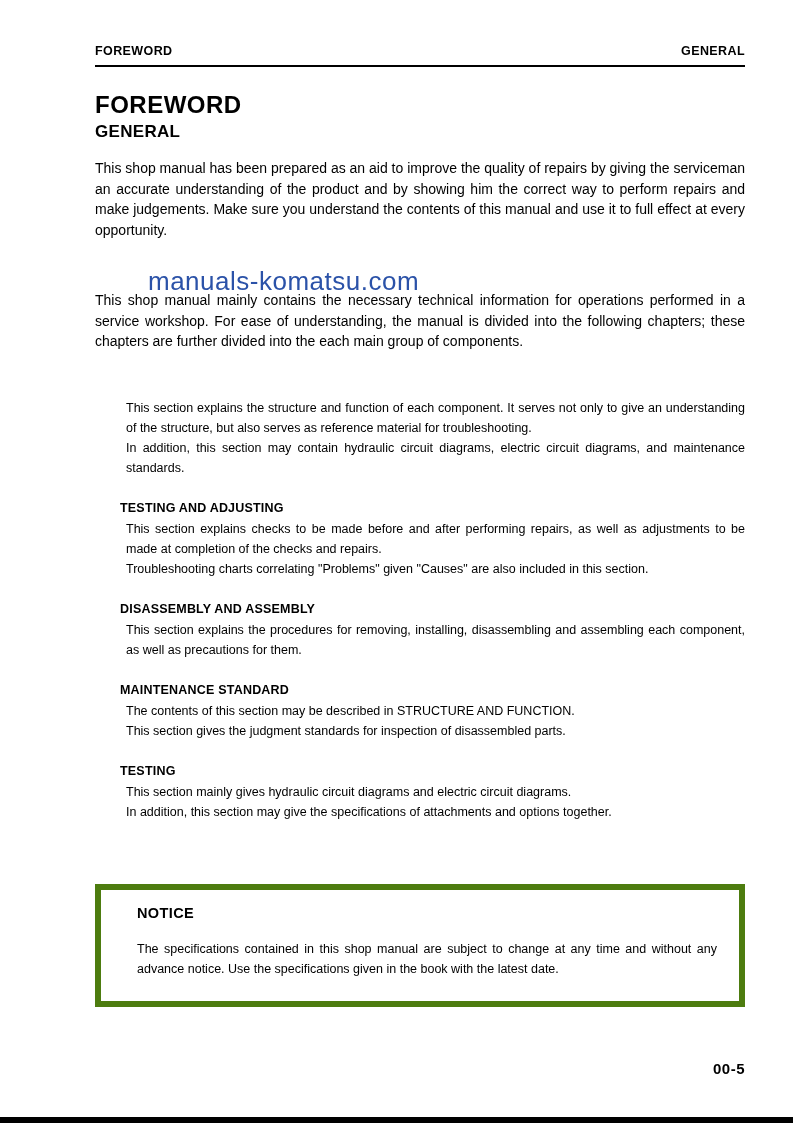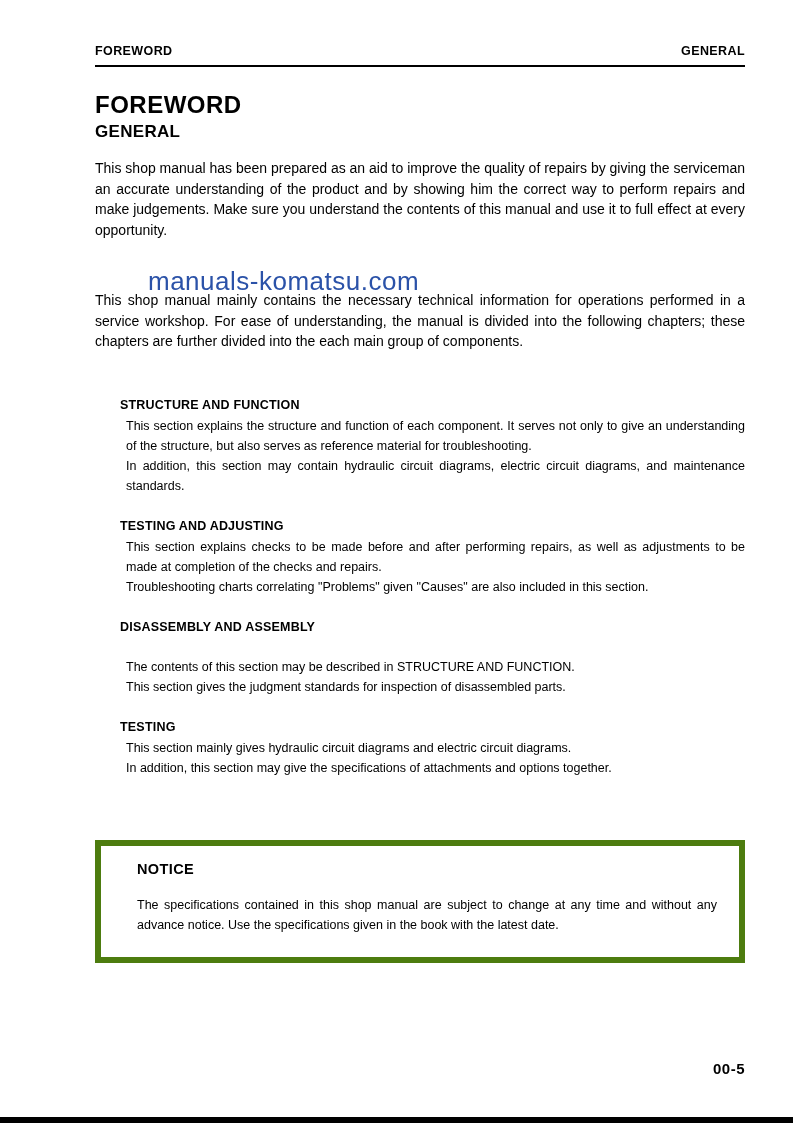--- a/index.html
+++ b/index.html
@@ -122,36 +122,37 @@
 
   <h1 class="doc-title">FOREWORD</h1>
   <h2 class="doc-subtitle">GENERAL</h2>
 
   <p class="intro-para">This shop manual has been prepared as an aid to improve the quality of repairs by giving the serviceman an accurate understanding of the product and by showing him the correct way to perform repairs and make judgements. Make sure you understand the contents of this manual and use it to full effect at every opportunity.</p>
   <p class="intro-para second">This shop manual mainly contains the necessary technical information for operations performed in a service workshop. For ease of understanding, the manual is divided into the following chapters; these chapters are further divided into the each main group of components.</p>
 
   <div class="sections">
 
     <section class="manual-section">
-      <h3>STRUCTURE AND FUNCTION</h3>
       <p>This section explains the structure and function of each component. It serves not only to give an understanding of the structure, but also serves as reference material for troubleshooting.</p>
       <p>In addition, this section may contain hydraulic circuit diagrams, electric circuit diagrams, and maintenance standards.</p>
     </section>
 
     <section class="manual-section">
       <h3>TESTING AND ADJUSTING</h3>
       <p>This section explains checks to be made before and after performing repairs, as well as adjustments to be made at completion of the checks and repairs.</p>
       <p>Troubleshooting charts correlating "Problems" given "Causes" are also included in this section.</p>
     </section>
 
     <section class="manual-section">
       <h3>DISASSEMBLY AND ASSEMBLY</h3>
+      <p>This section explains the procedures for removing, installing, disassembling and assembling each component, as well as precautions for them.</p>
     </section>
 
     <section class="manual-section">
+      <h3>MAINTENANCE STANDARD</h3>
       <p>The contents of this section may be described in STRUCTURE AND FUNCTION.</p>
       <p>This section gives the judgment standards for inspection of disassembled parts.</p>
     </section>
 
     <section class="manual-section">
       <h3>TESTING</h3>
       <p>This section mainly gives hydraulic circuit diagrams and electric circuit diagrams.</p>
       <p>In addition, this section may give the specifications of attachments and options together.</p>
     </section>
 

